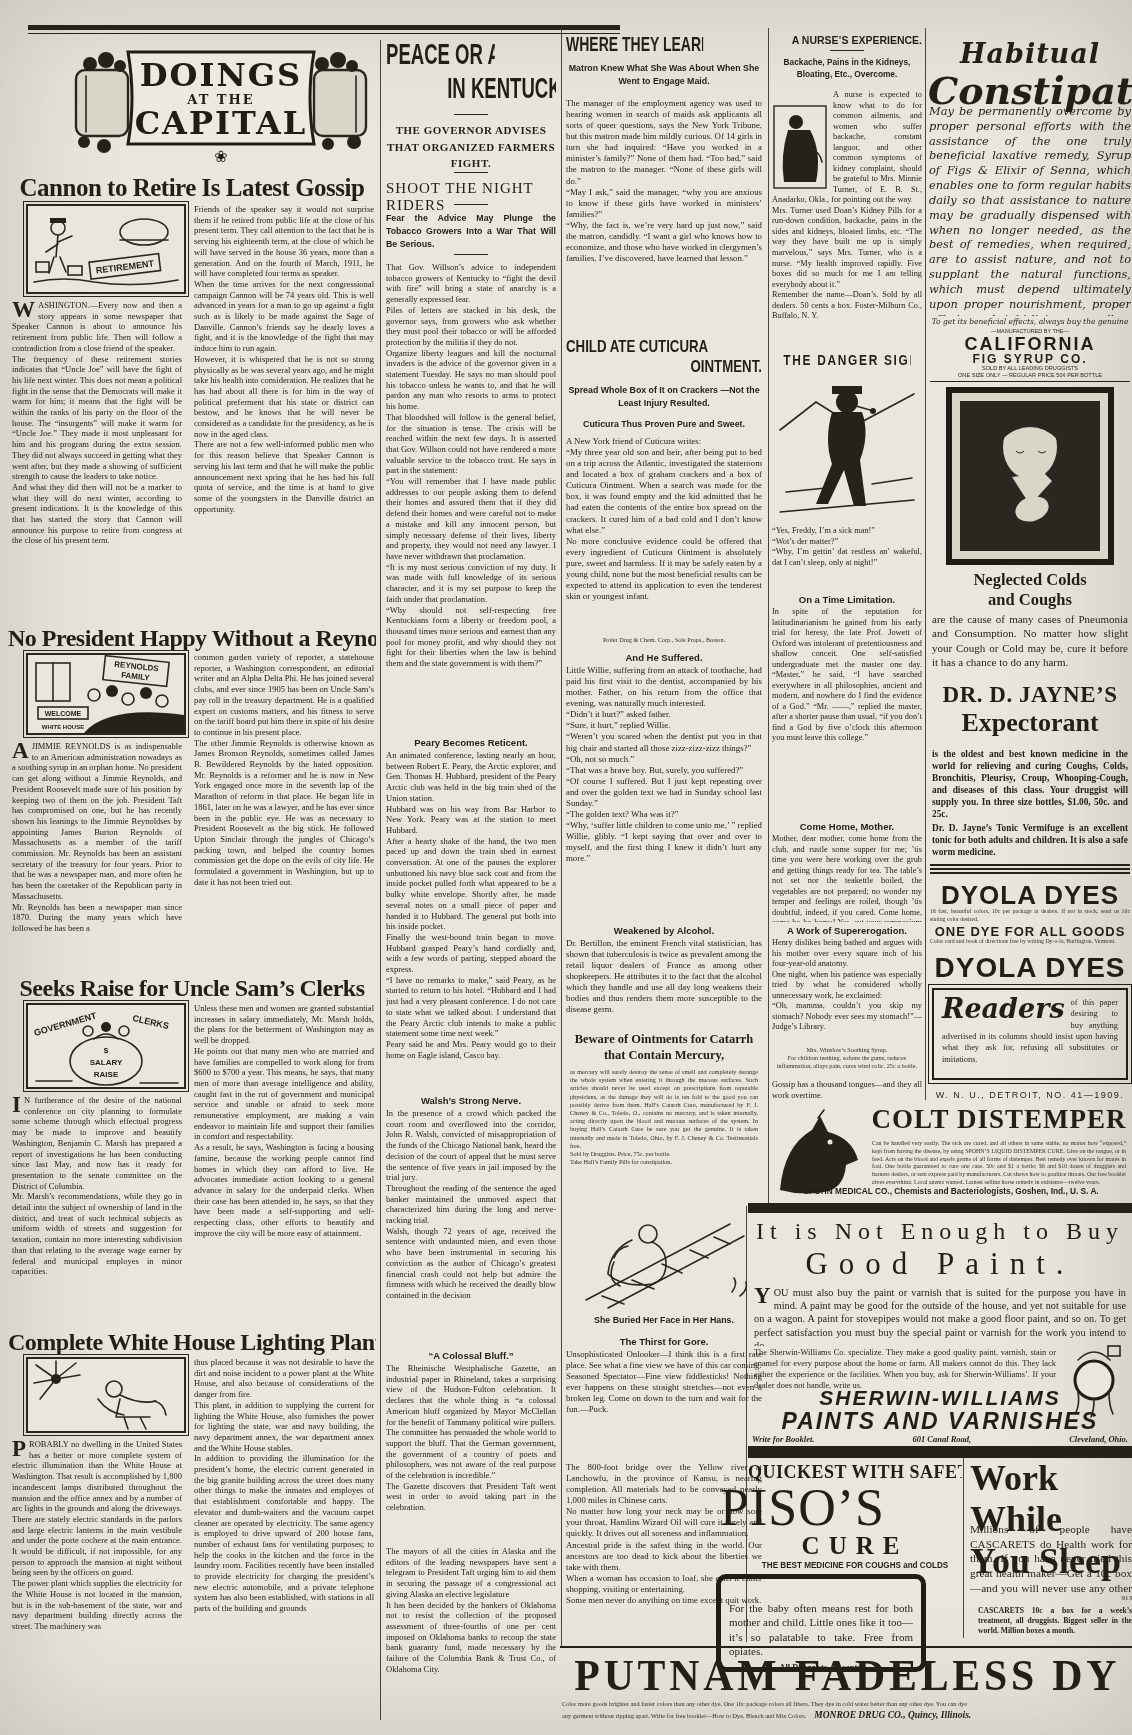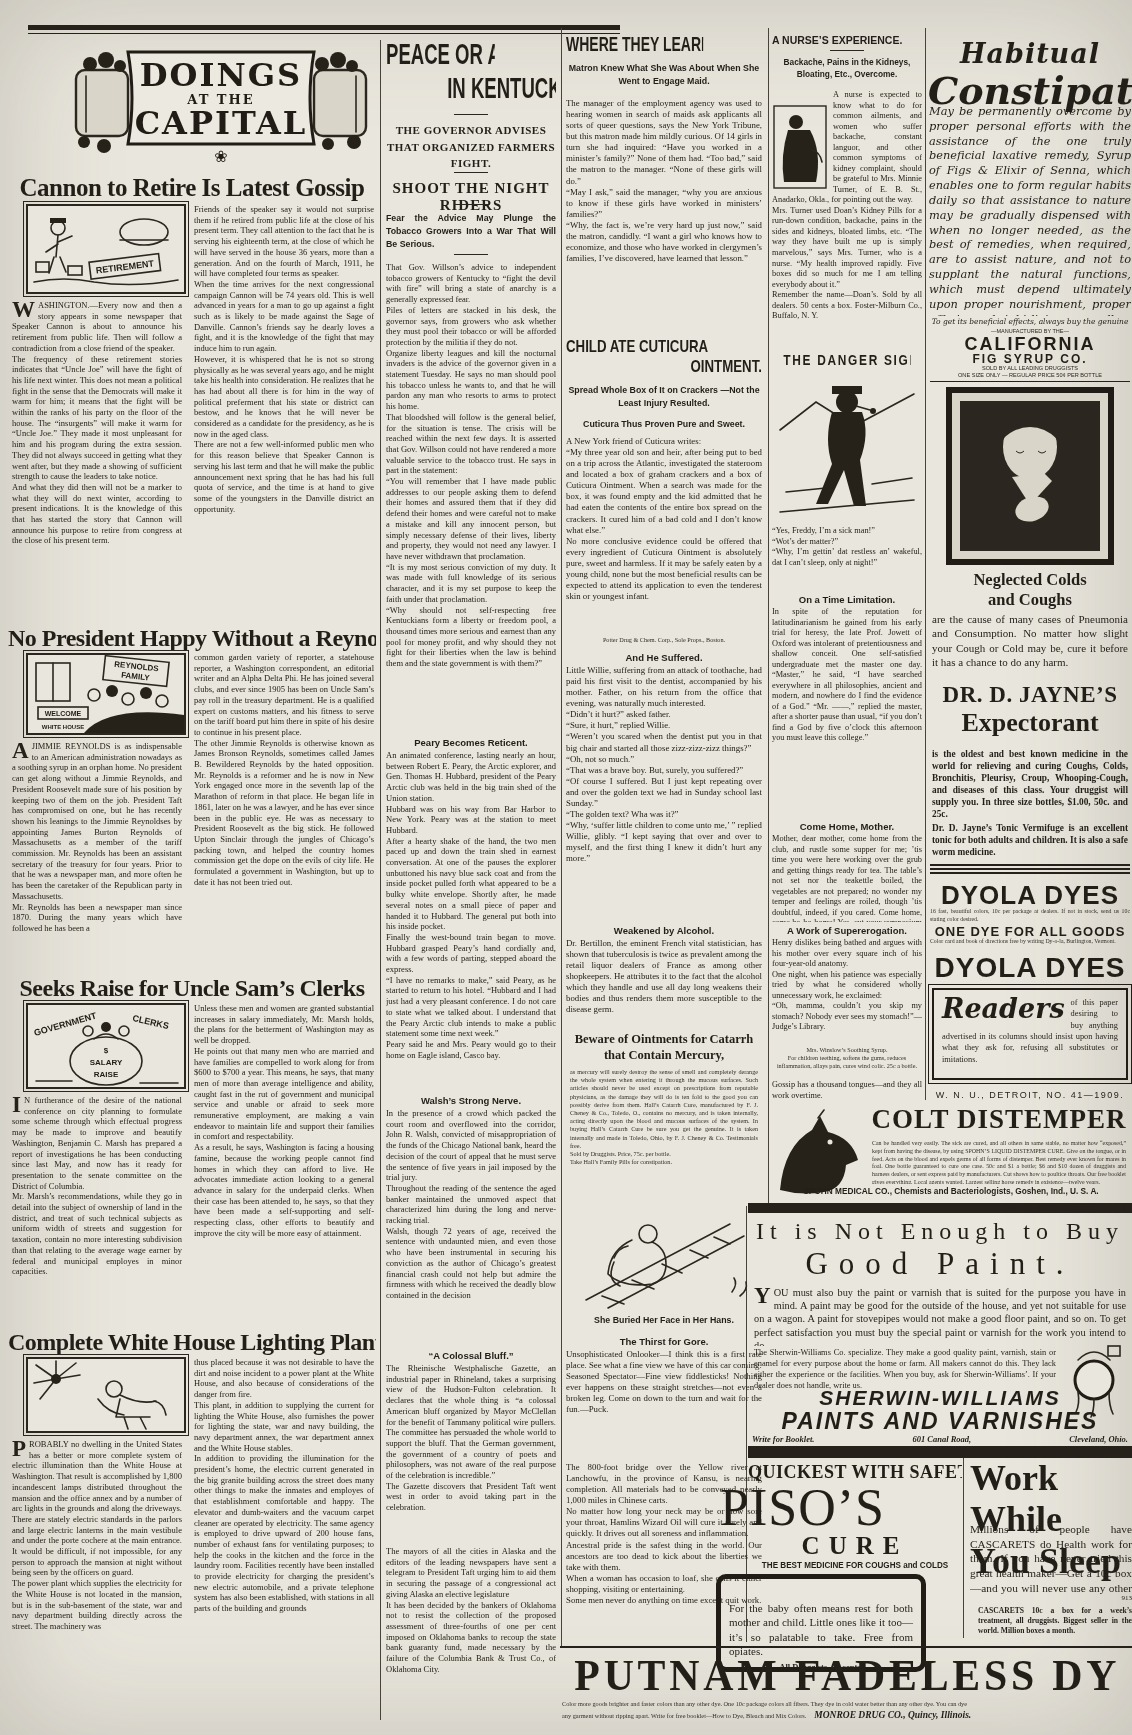--- a/index.html
+++ b/index.html
@@ -168,21 +168,21 @@
 The power plant which supplies the electricity for the White House is not located in the mansion, but is in the sub-basement of the state, war and navy department building directly across the street. The machinery was</div>
   <div class="a bt" style="left:194px;top:1357px;width:180px;height:352px">thus placed because it was not desirable to have the dirt and noise incident to a power plant at the White House, and also because of considerations of the danger from fire.
 This plant, in addition to supplying the current for lighting the White House, also furnishes the power for lighting the state, war and navy building, the navy department annex, the war department annex and the White House stables.
 In addition to providing the illumination for the president’s home, the electric current generated in the big granite building across the street does many other things to make the inmates and employes of that establishment comfortable and happy. The elevator and dumb-waiters and the vacuum carpet cleaner are operated by electricity. The same agency is employed to drive upward of 200 house fans, number of exhaust fans for ventilating purposes; to help the cooks in the kitchen and the force in the laundry room. Facilities recently have been installed to provide electricity for charging the president’s new electric automobile, and a private telephone system has also been established, with stations in all parts of the building and grounds</div>
 
   <div class="a gt" style="left:386px;top:38px;width:170px;font-size:29px;transform:scaleX(.64);transform-origin:left top">PEACE OR ANARCHY</div>
   <div class="a gt" style="left:386px;top:72px;width:170px;font-size:29px;text-align:right;transform:scaleX(.64);transform-origin:right top">IN KENTUCKY?</div>
   <div class="a sd" style="left:454px;top:114px;position:absolute"></div>
   <div class="a deck" style="left:386px;top:122px;width:170px">THE GOVERNOR ADVISES THAT ORGANIZED FARMERS FIGHT.</div>
   <div class="a sd" style="left:454px;top:172px;position:absolute"></div>
-  <div class="a" style="left:386px;top:180px;width:170px;font-weight:bold;font-size:15px;text-align:center;letter-spacing:1px">SHOOT THE NIGHT RIDERS</div>
+  <div class="a" style="left:386px;top:180px;width:170px;font-weight:normal;font-size:15px;letter-spacing:1px">SHOOT THE NIGHT RIDERS</div>
   <div class="a sd" style="left:454px;top:204px;position:absolute"></div>
   <div class="a deck2" style="left:386px;top:212px;width:170px;text-align:justify">Fear the Advice May Plunge the Tobacco Growers Into a War That Will Be Serious.</div>
   <div class="a sd" style="left:454px;top:254px;position:absolute"></div>
   <div class="a bt" style="left:386px;top:262px;width:170px;height:470px">That Gov. Willson’s advice to independent tobacco growers of Kentucky to “fight the devil with fire” will bring a state of anarchy is a generally expressed fear.
 Piles of letters are stacked in his desk, the governor says, from growers who ask whether they must pool their tobacco or will be afforded protection by the militia if they do not.
 Organize liberty leagues and kill the nocturnal invaders is the advice of the governor given in a statement Tuesday. He says no man should pool his tobacco unless he wants to, and that he will pardon any man who resorts to arms to protect his home.
 That bloodshed will follow is the general belief, for the situation is tense. The crisis will be reached within the next few days. It is asserted that Gov. Willson could not have rendered a more valuable service to the tobacco trust. He says in part in the statement:
 “You will remember that I have made public addresses to our people asking them to defend their homes and assured them that if they did defend their homes and were careful not to make a mistake and kill any innocent person, but simply necessary defense of their lives, liberty and property, they would not need any lawyer. I have never withdrawn that proclamation.
 “It is my most serious conviction of my duty. It was made with full knowledge of its serious character, and it is my set purpose to keep the faith under that proclamation.
 “Why should not self-respecting free Kentuckians form a liberty or freedom pool, a thousand times more serious and earnest than any pool for money profit, and why should they not fight for their liberties when the law is behind them and the state government is with them?”</div>
@@ -258,21 +258,21 @@
 
   <div class="a sub" style="left:566px;top:1336px;width:196px">The Thirst for Gore.</div>
   <div class="a bt" style="left:566px;top:1349px;width:196px;height:108px;font-size:8.8px">Unsophisticated Onlooker—I think this is a first rate place. See what a fine view we have of this car coming.
 Seasoned Spectator—Fine view fiddlesticks! Nothing ever happens on these straight stretches—not even a broken leg. Come on down to the turn and wait for the fun.—Puck.</div>
   <div class="a bt" style="left:566px;top:1462px;width:196px;height:244px;font-size:8.8px">The 800-foot bridge over the Yellow river at Lanchowfu, in the province of Kansu, is nearing completion. All materials had to be conveyed nearly 1,000 miles in Chinese carts.
 No matter how long your neck may be or how sore your throat, Hamlins Wizard Oil will cure it surely and quickly. It drives out all soreness and inflammation.
 Ancestral pride is the safest thing in the world. Our ancestors are too dead to kick about the liberties we take with them.
 When a woman has occasion to loaf, she calls it either shopping, visiting or entertaining.
 Some men never do anything on time except quit work.</div>
 
-  <div class="a" style="left:772px;top:34px;width:150px;font-family:'Liberation Sans',sans-serif;font-weight:bold;font-size:10.5px;text-align:left">A NURSE’S EXPERIENCE.</div>
+  <div class="a" style="left:772px;top:34px;width:150px;font-family:'Liberation Sans',sans-serif;font-weight:bold;font-size:10.5px;text-align:right">A NURSE’S EXPERIENCE.</div>
   <div class="a sd" style="left:830px;top:50px;position:absolute"></div>
   <div class="a deck2" style="left:772px;top:56px;width:150px;font-size:8.3px">Backache, Pains in the Kidneys, Bloating, Etc., Overcome.</div>
   <div class="a" style="left:772px;top:90px;width:150px;height:254px">
     <svg width="56" height="86" viewBox="0 0 56 86" style="float:left;margin:14px 5px 2px 0">
       <rect x="2" y="2" width="52" height="82" fill="none" stroke="#2b2720" stroke-width="1.4"></rect>
       <circle cx="24" cy="18" r="7" class="skf"></circle>
       <path d="M16,26 q-8,26 -4,52 h32 q6,-30 -6,-52 z" class="skf"></path>
       <path d="M40,46 q8,2 10,12" class="sk"></path>
     </svg>
     <div class="bt2" style="height:254px">A nurse is expected to know what to do for common ailments, and women who suffer backache, constant languor, and other common symptoms of kidney complaint, should be grateful to Mrs. Minnie Turner, of E. B. St., Anadarko, Okla., for pointing out the way.

